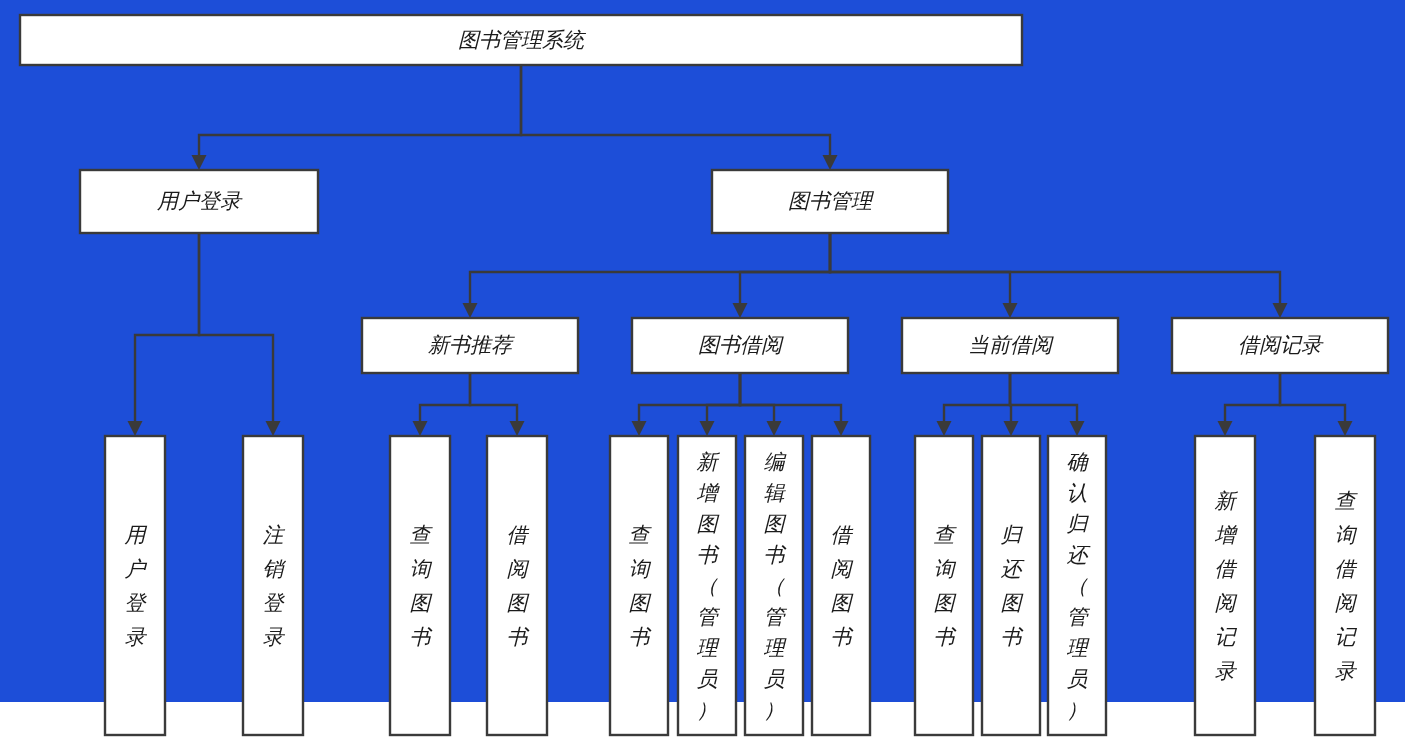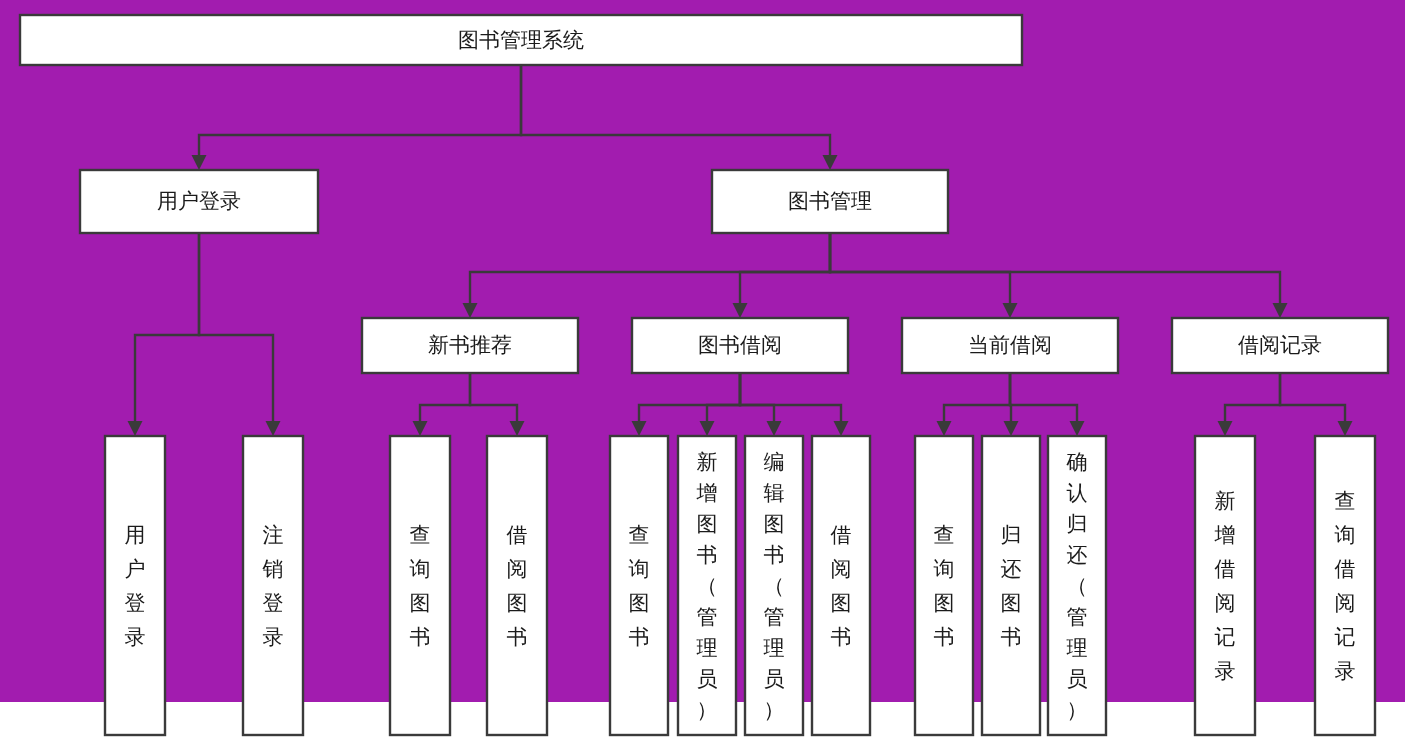--- a/index.html
+++ b/index.html
@@ -12,21 +12,22 @@
     width: 1405px;
     height: 747px;
     font-family: "Liberation Sans", "DejaVu Sans", sans-serif;
     overflow: hidden;
     position: relative;
   }
   #diagram-root {
     position: relative;
     width: 1405px;
     height: 702px;
-    background: #a21caf;
+    background: #1d4ed8;
+    font-style: italic;
   }
   svg.diagram-canvas {
     position: absolute;
     left: 0;
     top: 0;
     width: 1405px;
     height: 747px;
     display: block;
   }
   .node-box {

